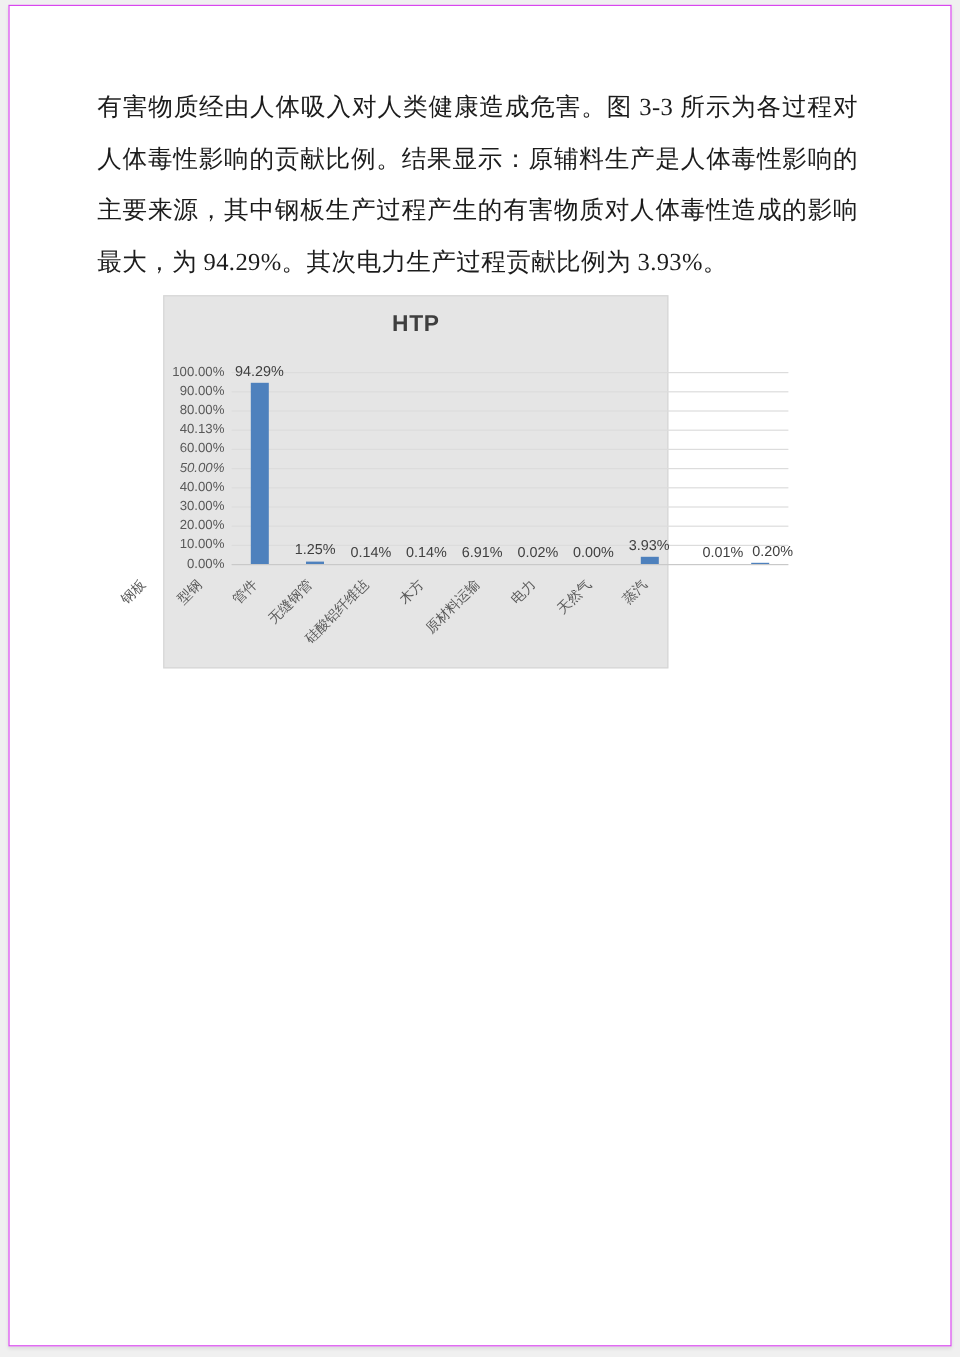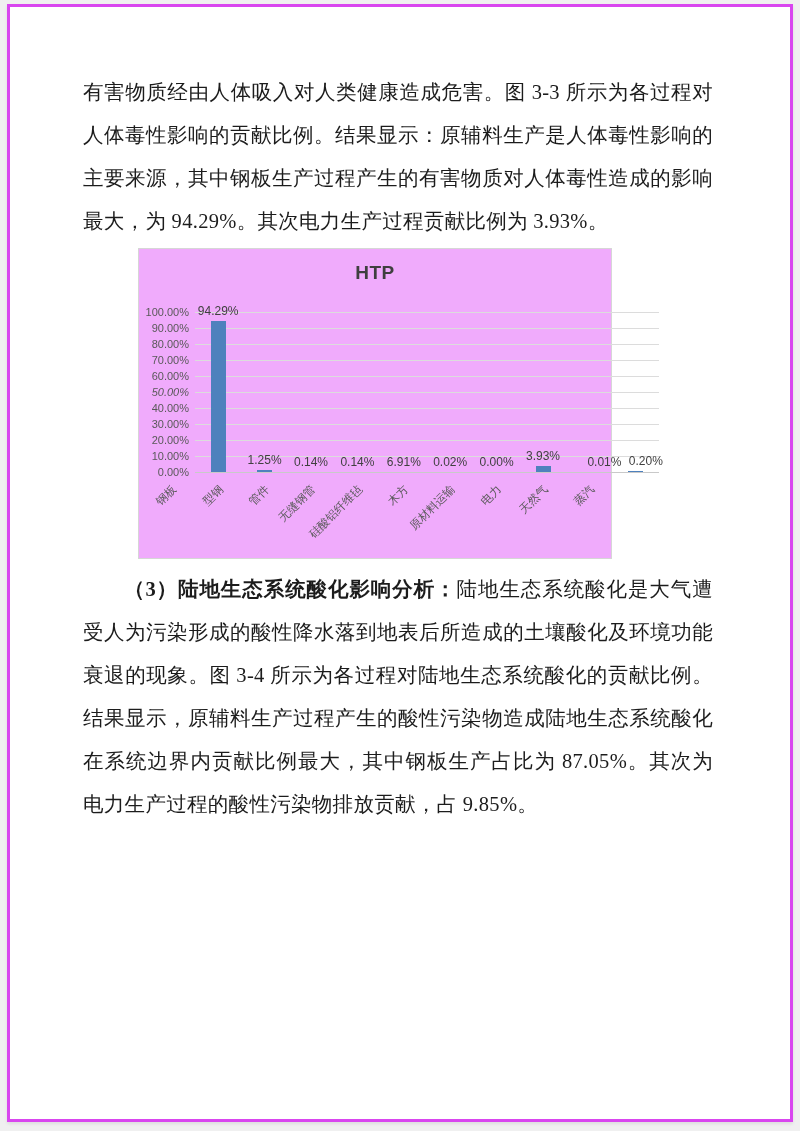--- a/index.html
+++ b/index.html
@@ -9,41 +9,41 @@
     background: #f0f0f0;
     font-family: "Liberation Serif", "DejaVu Serif", serif;
     position: relative;
     overflow: hidden;
   }
   .page {
     position: absolute;
     left: 7px; top: 4px;
     width: 786px; height: 1118px;
     background: #ffffff;
-    border: 3px solid #d946ef;
+    border: 1px solid #d946ef;
     box-shadow: 0 2px 3px rgba(0,0,0,0.08);
     padding: 64px 77px 0 73px;
   }
   .body-text {
     font-size: 20.5px;
     line-height: 43px;
     color: #1c1c1c;
     text-align: justify;
     text-justify: inter-character;
     letter-spacing: 0.3px;
   }
   .para2 { text-indent: 2em; }
   .para2 .lead { font-weight: bold; }
 
   
   .chart-box {
     position: relative;
     margin: 5px 0 0 55px;
-    width: 474px; height: 311px;
-    background: #f0abfc;
+    width: 421px; height: 311px;
+    background: #e5e5e5;
     border: 1px solid #d6d6d6;
     font-family: "Liberation Sans", "DejaVu Sans", sans-serif;
   }
   .chart-title {
     position: absolute;
     top: 13px; left: 0; right: 0;
     text-align: center;
     font-size: 19px; font-weight: bold;
     color: #3f3f3f;
     letter-spacing: 0.5px;
@@ -104,21 +104,21 @@
   <div class="chart-box">
     <div class="chart-title">HTP</div>
     <div id="plot-area">
         <div class="gridline" style="left: 56px; top: 63px; width: 464px;"></div>
         <div class="ytick" style="left: 4px; top: 63px;">100.00%</div>
         <div class="gridline" style="left: 56px; top: 79px; width: 464px;"></div>
         <div class="ytick" style="left: 4px; top: 79px;">90.00%</div>
         <div class="gridline" style="left: 56px; top: 95px; width: 464px;"></div>
         <div class="ytick" style="left: 4px; top: 95px;">80.00%</div>
         <div class="gridline" style="left: 56px; top: 111px; width: 464px;"></div>
-        <div class="ytick" style="left: 4px; top: 111px;">70.00%</div>
+        <div class="ytick" style="left: 4px; top: 111px;">40.13%</div>
         <div class="gridline" style="left: 56px; top: 127px; width: 464px;"></div>
         <div class="ytick" style="left: 4px; top: 127px;">60.00%</div>
         <div class="gridline" style="left: 56px; top: 143px; width: 464px;"></div>
         <div class="ytick" style="left: 4px; top: 143px; font-style: italic;">50.00%</div>
         <div class="gridline" style="left: 56px; top: 159px; width: 464px;"></div>
         <div class="ytick" style="left: 4px; top: 159px;">40.00%</div>
         <div class="gridline" style="left: 56px; top: 175px; width: 464px;"></div>
         <div class="ytick" style="left: 4px; top: 175px;">30.00%</div>
         <div class="gridline" style="left: 56px; top: 191px; width: 464px;"></div>
         <div class="ytick" style="left: 4px; top: 191px;">20.00%</div>
@@ -147,17 +147,14 @@
         <div class="xtick" style="right: 117px; top: 233px;">电力</div>
         <div class="datalabel" style="left: 450.4px; top: 205.984px; margin-left: 15px;">0.01%</div>
         <div class="xtick" style="right: 70.6px; top: 233px;">天然气</div>
         <div class="bar" style="left: 489.3px; top: 222px; width: 15px; height: 1px; background: rgb(78, 129, 189);"></div>
         <div class="datalabel" style="left: 496.8px; top: 205px; padding-left: 20px;">0.20%</div>
         <div class="xtick" style="right: 24.2px; top: 233px;">蒸汽</div>
       </div>
   </div>
 
 
-  <div class="para2-wrap">
-    <p class="body-text para2"><span class="lead">（3）陆地生态系统酸化影响分析：</span><span>陆地生态系统酸化是大气遭受人为污染形成的酸性降水落到地表后所造成的土壤酸化及环境功能衰退的现象。图 3-4 所示为各过程对陆地生态系统酸化的贡献比例。结果显示，原辅料生产过程产生的酸性污染物造成陆地生态系统酸化在系统边界内贡献比例最大，其中钢板生产占比为 87.05%。其次为电力生产过程的酸性污染物排放贡献，占 9.85%。</span></p>
-  </div>
 
 </div>
 
 </body></html>

